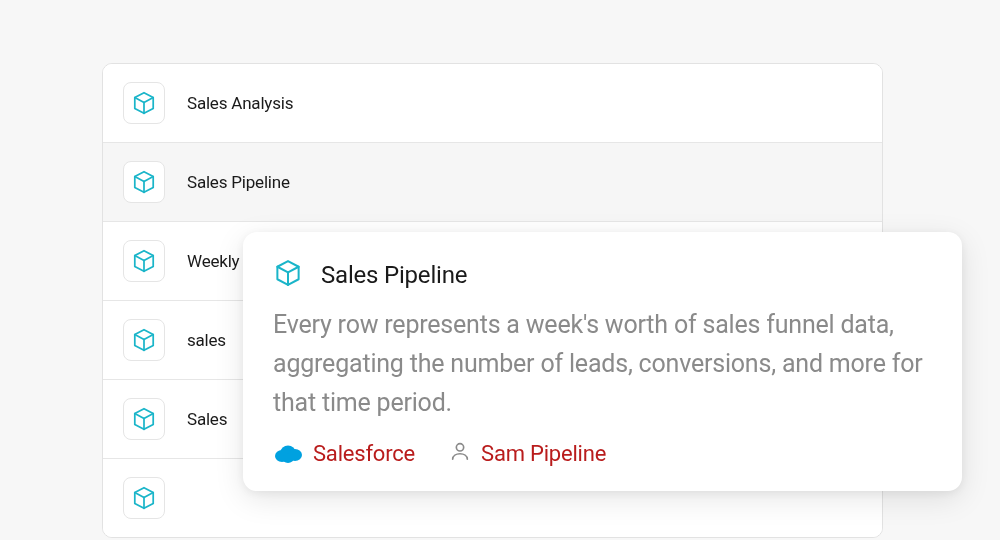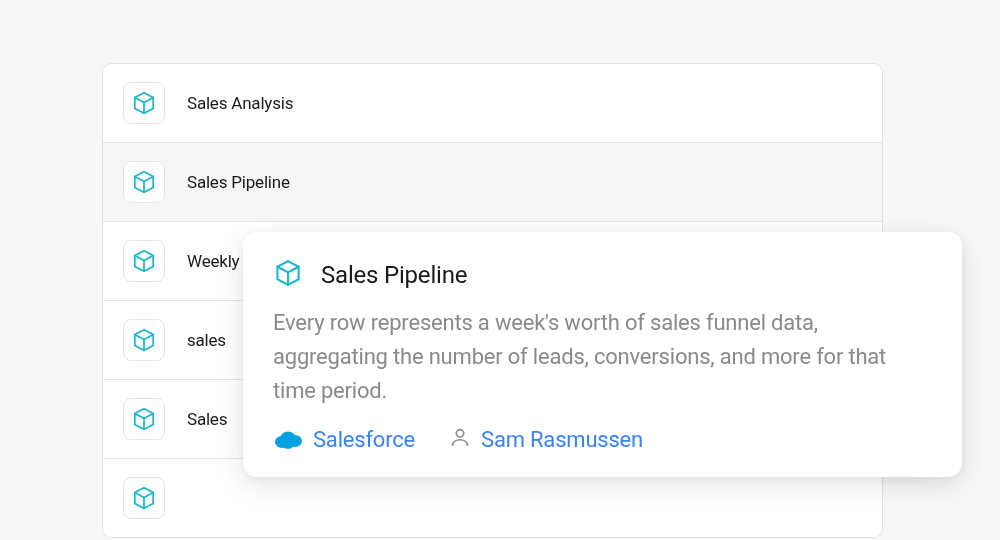--- a/index.html
+++ b/index.html
@@ -64,37 +64,37 @@
       gap: 18px;
       margin-bottom: 14px;
     }
     .popover-title {
       font-size: 24px;
       color: #1a1a1a;
       font-weight: 400;
       letter-spacing: -0.2px;
     }
     .popover-description {
-      font-size: 22px;
+      font-size: 25px;
       line-height: 1.55;
       color: #8a8a8a;
       margin-bottom: 18px;
       letter-spacing: -0.2px;
     }
     .popover-meta {
       display: flex;
       align-items: center;
       gap: 34px;
     }
     .meta-item {
       display: flex;
       align-items: center;
       gap: 10px;
       font-size: 22px;
-      color: #3b82f6;
+      color: #b91c1c;
       letter-spacing: -0.2px;
     }
     .salesforce-badge {
       display: inline-flex;
       align-items: center;
       justify-content: center;
       width: 30px;
       height: 22px;
     }
   </style>
@@ -187,16 +187,16 @@
       </span>
       <span>Salesforce</span>
     </div>
     <div class="meta-item">
       <span>
         <svg width="22" height="22" viewBox="0 0 24 24" fill="none" stroke="#8a8a8a" stroke-width="1.8" stroke-linecap="round">
           <circle cx="12" cy="8" r="4"></circle>
           <path d="M4 21c0-4 4-6 8-6s8 2 8 6"></path>
         </svg>
       </span>
-      <span>Sam Rasmussen</span>
+      <span>Sam Pipeline</span>
     </div>
   </div>
 </div>
 
 </body></html>

